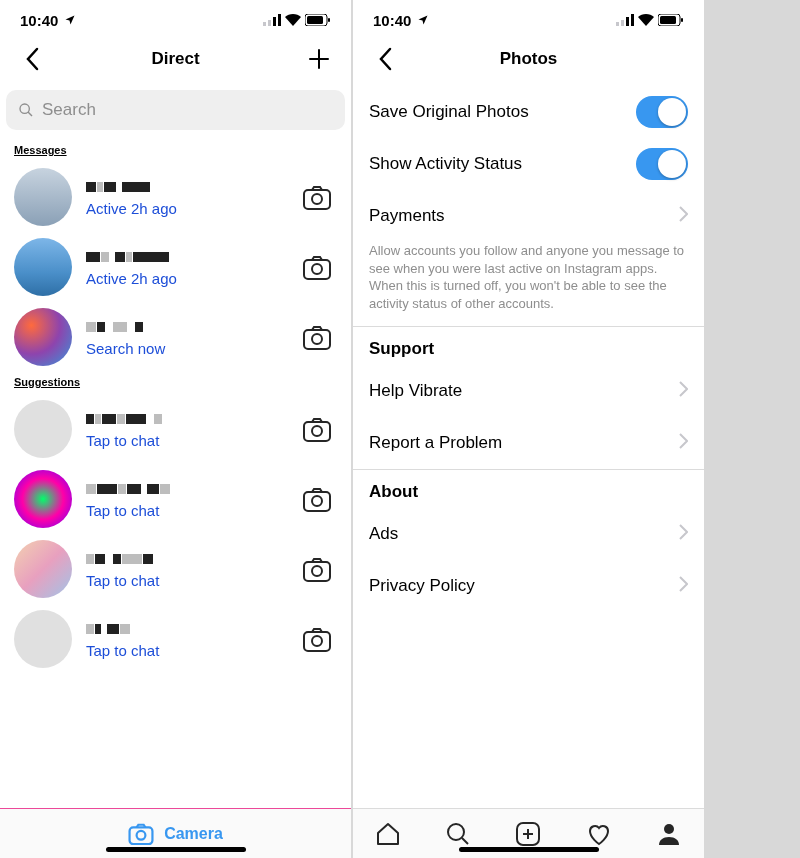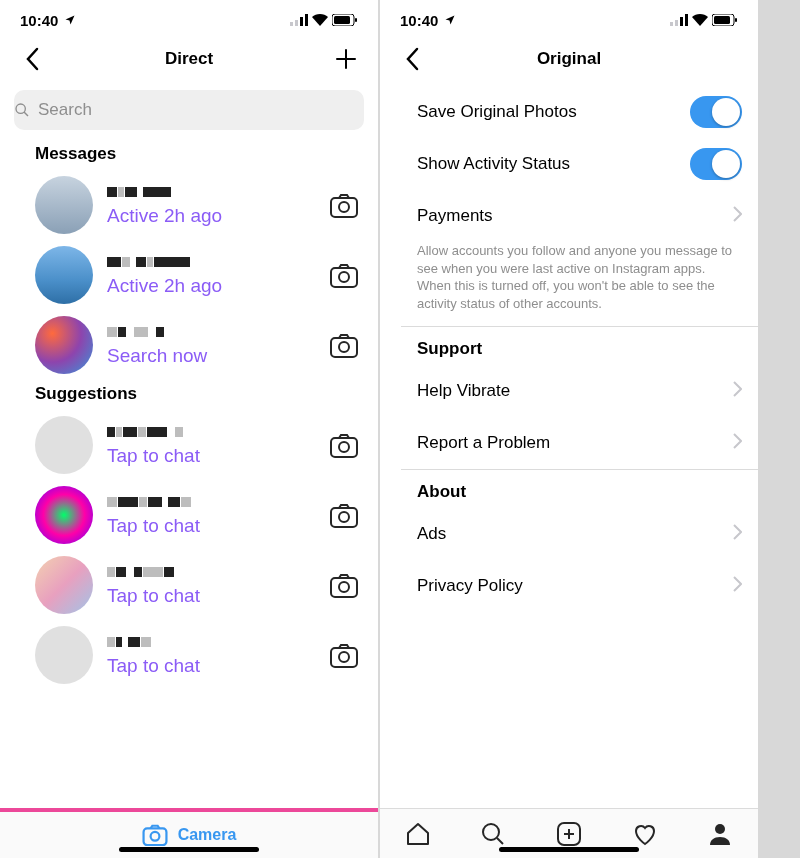--- a/index.html
+++ b/index.html
@@ -1,75 +1,75 @@
 <!DOCTYPE html>
 <html><head>
 <meta charset="utf-8">
 <style>
 * { margin: 0; padding: 0; box-sizing: border-box; font-family: -apple-system, BlinkMacSystemFont, "Helvetica Neue", sans-serif; }
 body { background: #d8d8d8; display: flex; gap: 2px; width: 800px; height: 858px; overflow: hidden; }
-.phone { width: 378px; height: 858px; background: #fff; display: flex; flex-direction: column; position: relative; }
+.phone { width: 351px; height: 858px; background: #fff; display: flex; flex-direction: column; position: relative; }
 
 
 .statusbar { height: 32px; display: flex; align-items: center; justify-content: space-between; padding: 8px 20px 0; font-size: 15px; font-weight: 600; }
 .statusbar .sb-left { display: flex; align-items: center; gap: 6px; }
 .statusbar .sb-right { display: flex; align-items: center; gap: 4px; }
 .sb-icon { display: inline-flex; }
 
 
 .navhead { height: 54px; display: flex; align-items: center; justify-content: space-between; padding: 0 12px; }
 .navhead .title { font-size: 17px; font-weight: 600; text-align: center; flex: 1; }
 .nav-btn { width: 40px; height: 40px; display: flex; align-items: center; justify-content: center; }
 
 
-.searchbar { margin: 4px 14px 10px; height: 40px; background: #efefef; border-radius: 10px; display: flex; align-items: center; padding: 0 0; color: #8e8e8e; }
+.searchbar { margin: 4px 6px 10px; height: 40px; background: #efefef; border-radius: 10px; display: flex; align-items: center; padding: 0 12px; color: #8e8e8e; }
 .searchbar .search-text { margin-left: 8px; font-size: 17px; }
 
 
-.sec-head { padding: 4px 14px 6px; font-size: 17px; font-weight: 700; }
+.sec-head { padding: 4px 14px 6px; font-size: 11px; font-weight: 700; text-decoration: underline; }
 
 
 .row { display: flex; align-items: center; padding: 8px 14px; height: 70px; }
 .avatar { width: 58px; height: 58px; border-radius: 50%; background: #ddd; flex-shrink: 0; overflow: hidden; position: relative; }
 .avatar.grey { background: #e0e0e0; }
 .avatar.sky { background: linear-gradient(180deg,#7db6e8 0%,#4a8fc9 60%,#2e6fa6 100%); }
 .avatar.donkey { background: linear-gradient(180deg,#c7d3df 0%,#8aa0b6 100%); }
 .avatar.sunset { background: radial-gradient(circle at 30% 30%,#ff6a3d,#8e44ad,#3498db); }
 .avatar.owl { background: radial-gradient(circle at 50% 50%,#00ff6a,#ff00a8,#6600ff); }
 .avatar.pastel { background: linear-gradient(135deg,#f3d1b0,#e8a0bf,#a0c4e8); }
 .row .info { flex: 1; margin-left: 14px; display: flex; flex-direction: column; justify-content: center; gap: 4px; }
 .row .uname { font-size: 16px; color: #262626; height: 18px; display: flex; align-items: center; gap: 2px; }
-.row .sub { font-size: 19px; color: #8b5cf6; }
+.row .sub { font-size: 15px; color: #1d4ed8; }
 .row .camera { width: 40px; display: flex; justify-content: center; }
 
 
 .blurname { display: inline-flex; gap: 1px; }
 .blurname span { background: #222; display: inline-block; height: 10px; }
 .blurname span.g { background: #bdbdbd; }
 .blurname span.w { background: #fff; }
 
 
-.bottombar { height: 50px; border-top: 4px solid #ec4899; display: flex; align-items: center; justify-content: center; gap: 10px; color: #3897f0; font-size: 16px; font-weight: 600; background:#fafafa; }
+.bottombar { height: 50px; border-top: 1px solid #ec4899; display: flex; align-items: center; justify-content: center; gap: 10px; color: #3897f0; font-size: 16px; font-weight: 600; background:#fafafa; }
 .home-ind { position: absolute; bottom: 6px; left: 50%; transform: translateX(-50%); width: 140px; height: 5px; background: #000; border-radius: 3px; }
 
 
 .opt-row { display: flex; align-items: center; justify-content: space-between; padding: 0 16px; height: 52px; font-size: 17px; }
 .opt-desc { font-size: 13px; color: #8e8e8e; padding: 0 16px 14px; line-height: 1.35; }
 .opt-section { padding: 12px 16px 6px; font-size: 17px; font-weight: 700; }
 .divider { height: 1px; background: #dbdbdb; }
 .chev { color: #c7c7cc; }
 .switch { width: 52px; height: 32px; background: #4cd964; border-radius: 16px; position: relative; }
 .switch.blue { background: #3897f0; }
 .switch .knob { position: absolute; right: 2px; top: 2px; width: 28px; height: 28px; background: #fff; border-radius: 50%; box-shadow: 0 1px 3px rgba(0,0,0,0.3); }
 
 
 .tabbar { height: 50px; border-top: 1px solid #dbdbdb; display: flex; align-items: center; justify-content: space-around; background:#fafafa; }
 .tabbar .tab { width: 28px; height: 28px; display:flex; align-items:center; justify-content:center; }
 
-.scroll { flex: 1; overflow: hidden; margin-left: 21px; }
+.scroll { flex: 1; overflow: hidden; }
 </style>
 </head>
 <body>
 
 <div class="phone">
   <div class="statusbar">
     <div class="sb-left">
       <span>10:40</span>
       <span class="sb-icon">
         <svg width="12" height="12" viewBox="0 0 24 24">
@@ -341,21 +341,21 @@
       </span>
     </div>
   </div>
 
   <div class="navhead">
     <div class="nav-btn">
       <svg width="14" height="24" viewBox="0 0 14 24">
           <path d="M12 2L3 12l9 10" stroke="#000" stroke-width="2.5" fill="none" stroke-linecap="round"></path>
         </svg>
     </div>
-    <div class="title">Original</div>
+    <div class="title">Photos</div>
     <div class="nav-btn"></div>
   </div>
 
   <div class="scroll">
     <div class="opt-row">
       <span>Save Original Photos</span>
       <div class="switch blue">
           <div class="knob"></div>
         </div>
     </div>

